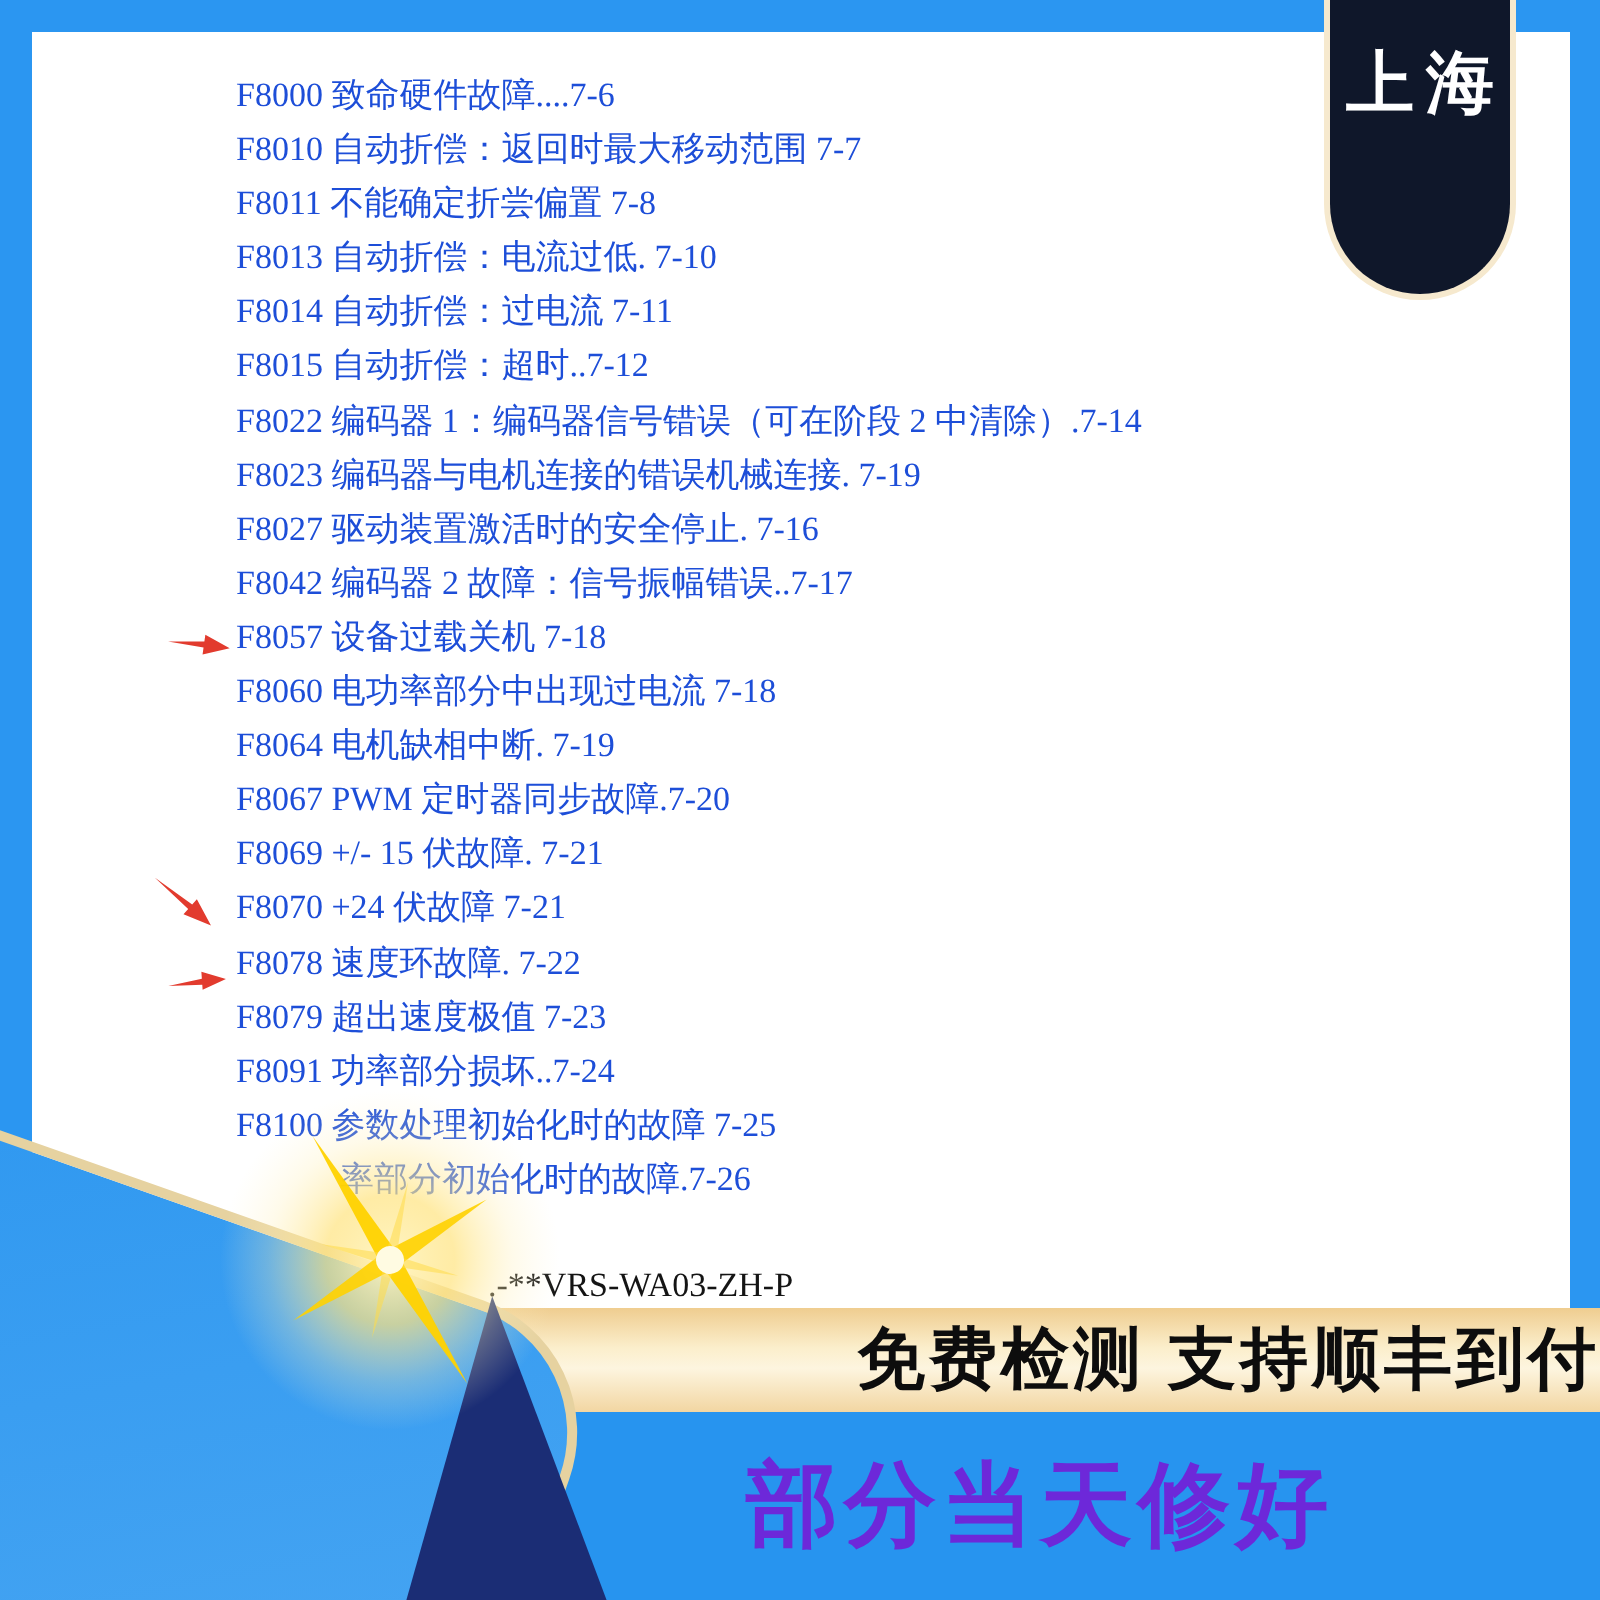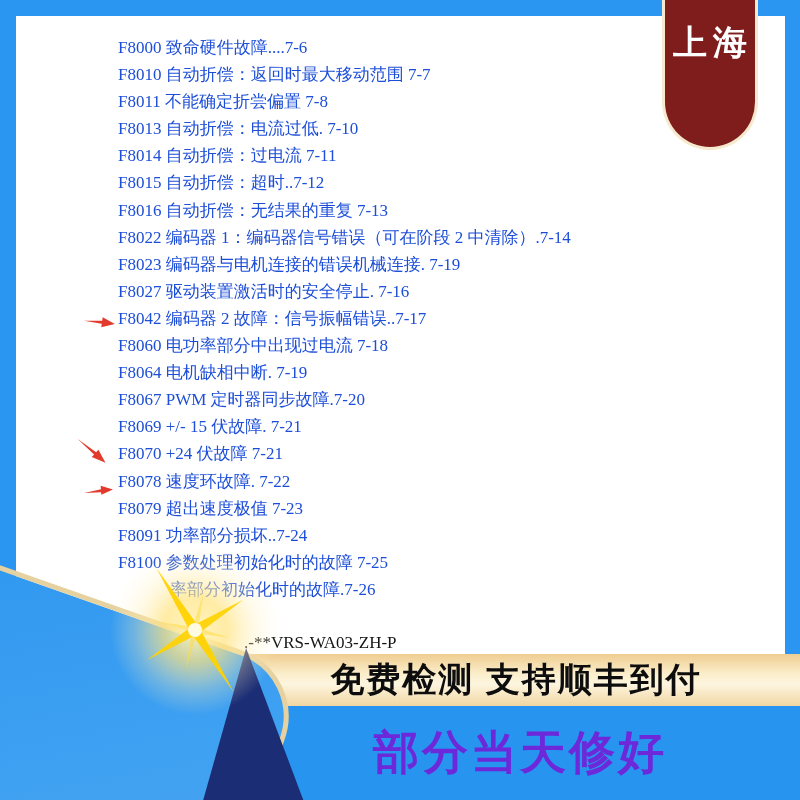--- a/index.html
+++ b/index.html
@@ -26,21 +26,21 @@
   .arrow-2{left:78px;top:430px;transform:rotate(42deg);transform-origin:0 50%;}
   .arrow-3{left:84px;top:483px;transform:rotate(-4deg);}
 
   
   .bottom-strip{position:absolute;left:0;top:705px;width:800px;height:95px;background:#2794EF;z-index:3;}
 
   
   .cream-banner{
     position:absolute;left:198px;top:654px;width:602px;height:52px;z-index:4;
     background:linear-gradient(180deg,#EFCD90 0%,#FBEECB 38%,#FDF5DF 58%,#F2D6A2 100%);
-    display:flex;align-items:center;justify-content:center;box-sizing:border-box;padding-left:34px;
+    display:flex;align-items:center;justify-content:flex-end;box-sizing:border-box;padding-left:34px;
   }
   .cream-banner .txt{font-size:34px;font-weight:bold;color:#0d0d0d;letter-spacing:2px;white-space:nowrap;}
 
   
   .diag{
     position:absolute;left:-60px;top:544px;width:380px;height:620px;z-index:5;
     background:linear-gradient(150deg,#2F98F0 0%,#45A4F2 45%,#6CBAF8 100%);
     border:5px solid #E6D2A0;border-top-right-radius:70px;
     transform:rotate(19.4deg);transform-origin:0 0;
   }
@@ -61,46 +61,46 @@
 
   
   .same-day{
     position:absolute;left:240px;top:722px;width:560px;z-index:4;text-align:center;
     color:#6d28d9;font-size:46px;font-weight:bold;letter-spacing:3px;white-space:nowrap;
   }
 
   
   .badge{
     position:absolute;left:662px;top:0;width:96px;height:150px;z-index:9;box-sizing:border-box;
-    background:#7f1d1d;border:3px solid #F6E9CE;border-top:none;border-radius:0 0 50px 50px;
+    background:#0f172a;border:3px solid #F6E9CE;border-top:none;border-radius:0 0 50px 50px;
     display:flex;flex-direction:column;align-items:center;padding-top:20px;
   }
   .badge .bline{color:#ffffff;font-size:34px;font-weight:bold;letter-spacing:6px;margin-right:-6px;line-height:44px;white-space:nowrap;}
 </style>
 </head>
 <body>
 
 <div class="canvas">
 
   <div class="frame-top"></div>
   <div class="frame-left"></div>
   <div class="frame-right"></div>
 
   <div class="list">
     <div class="row">F8000 致命硬件故障....7-6</div>
     <div class="row">F8010 自动折偿：返回时最大移动范围 7-7</div>
     <div class="row">F8011 不能确定折尝偏置 7-8</div>
     <div class="row">F8013 自动折偿：电流过低. 7-10</div>
     <div class="row">F8014 自动折偿：过电流 7-11</div>
     <div class="row">F8015 自动折偿：超时..7-12</div>
-    <div class="row">F8016 自动折偿：无结果的重复 7-13</div>
     <div class="row">F8022 编码器 1：编码器信号错误（可在阶段 2 中清除）.7-14</div>
     <div class="row">F8023 编码器与电机连接的错误机械连接. 7-19</div>
     <div class="row">F8027 驱动装置激活时的安全停止. 7-16</div>
     <div class="row">F8042 编码器 2 故障：信号振幅错误..7-17</div>
+    <div class="row">F8057 设备过载关机 7-18</div>
     <div class="row">F8060 电功率部分中出现过电流 7-18</div>
     <div class="row">F8064 电机缺相中断. 7-19</div>
     <div class="row">F8067 PWM 定时器同步故障.7-20</div>
     <div class="row">F8069 +/- 15 伏故障. 7-21</div>
     <div class="row">F8070 +24 伏故障 7-21</div>
     <div class="row">F8078 速度环故障. 7-22</div>
     <div class="row">F8079 超出速度极值 7-23</div>
     <div class="row">F8091 功率部分损坏..7-24</div>
     <div class="row">F8100 参数处理初始化时的故障 7-25</div>
     <div class="row partial">率部分初始化时的故障.7-26</div>

